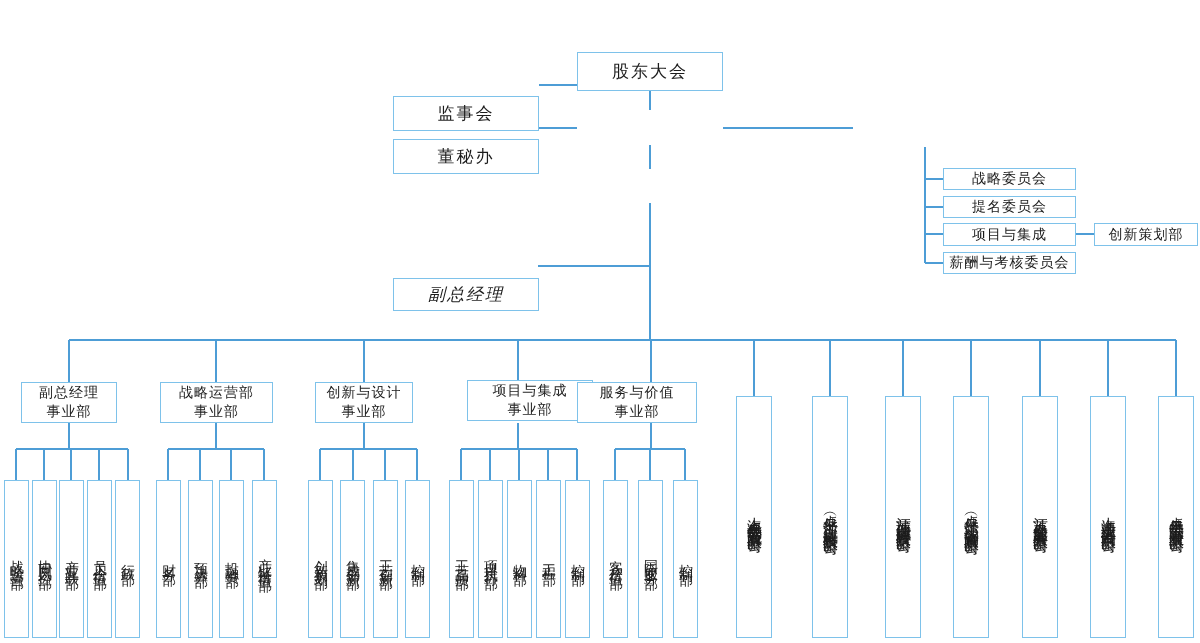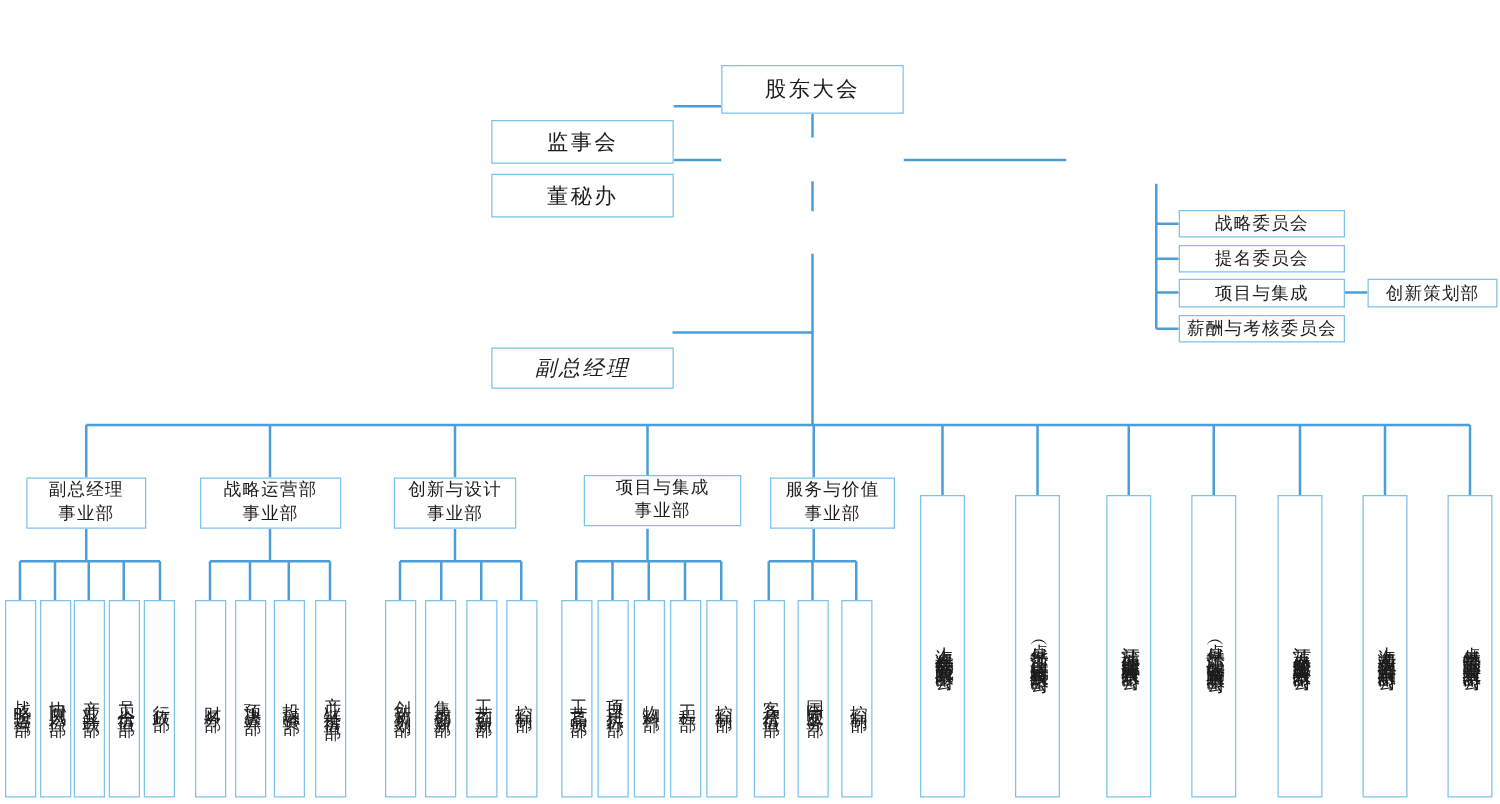--- a/index.html
+++ b/index.html
@@ -120,21 +120,21 @@
     <div class="node hs" style="left: 943px; top: 252px; width: 133px; height: 22px;">薪酬与考核委员会</div>
     <div class="node hs" style="left: 1094px; top: 223px; width: 104px; height: 23px;">创新策划部</div>
     <div class="node h2" style="left: 21px; top: 382px; width: 96px; height: 41px;">副总经理
 事业部</div>
     <div class="node h2" style="left: 160px; top: 382px; width: 113px; height: 41px;">战略运营部
 事业部</div>
     <div class="node h2" style="left: 315px; top: 382px; width: 98px; height: 41px;">创新与设计
 事业部</div>
     <div class="node h2" style="left: 467px; top: 380px; width: 126px; height: 41px; text-align: center;">项目与集成
 事业部</div>
-    <div class="node h2" style="left: 616px; top: 382px; width: 100px; height: 41px;">服务与价值
+    <div class="node h2" style="left: 577px; top: 382px; width: 120px; height: 41px;">服务与价值
 事业部</div>
     <div class="node v" style="left: 4px; top: 480px; width: 25px; height: 158px;">战略运营部</div>
     <div class="node v" style="left: 32px; top: 480px; width: 25px; height: 158px;">协同风控部</div>
     <div class="node v" style="left: 59px; top: 480px; width: 25px; height: 158px;">产业互联部</div>
     <div class="node v" style="left: 87px; top: 480px; width: 25px; height: 158px;">员工价值部</div>
     <div class="node v" style="left: 115px; top: 480px; width: 25px; height: 158px;">行政部</div>
     <div class="node v" style="left: 156px; top: 480px; width: 25px; height: 158px;">财务部</div>
     <div class="node v" style="left: 188px; top: 480px; width: 25px; height: 158px;">预决算部</div>
     <div class="node v" style="left: 219px; top: 480px; width: 25px; height: 158px;">投融资部</div>
     <div class="node v" style="left: 252px; top: 480px; width: 25px; height: 158px;">产业链价值部</div>

